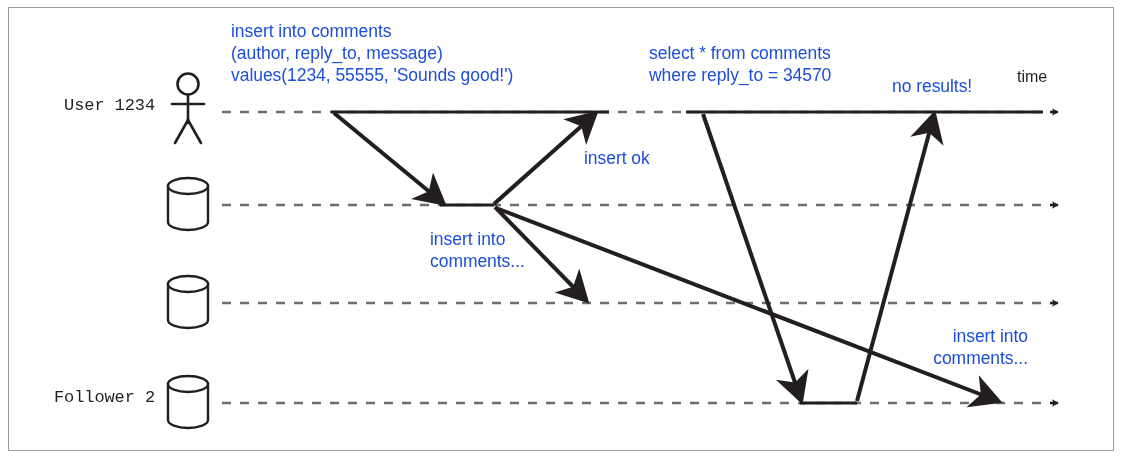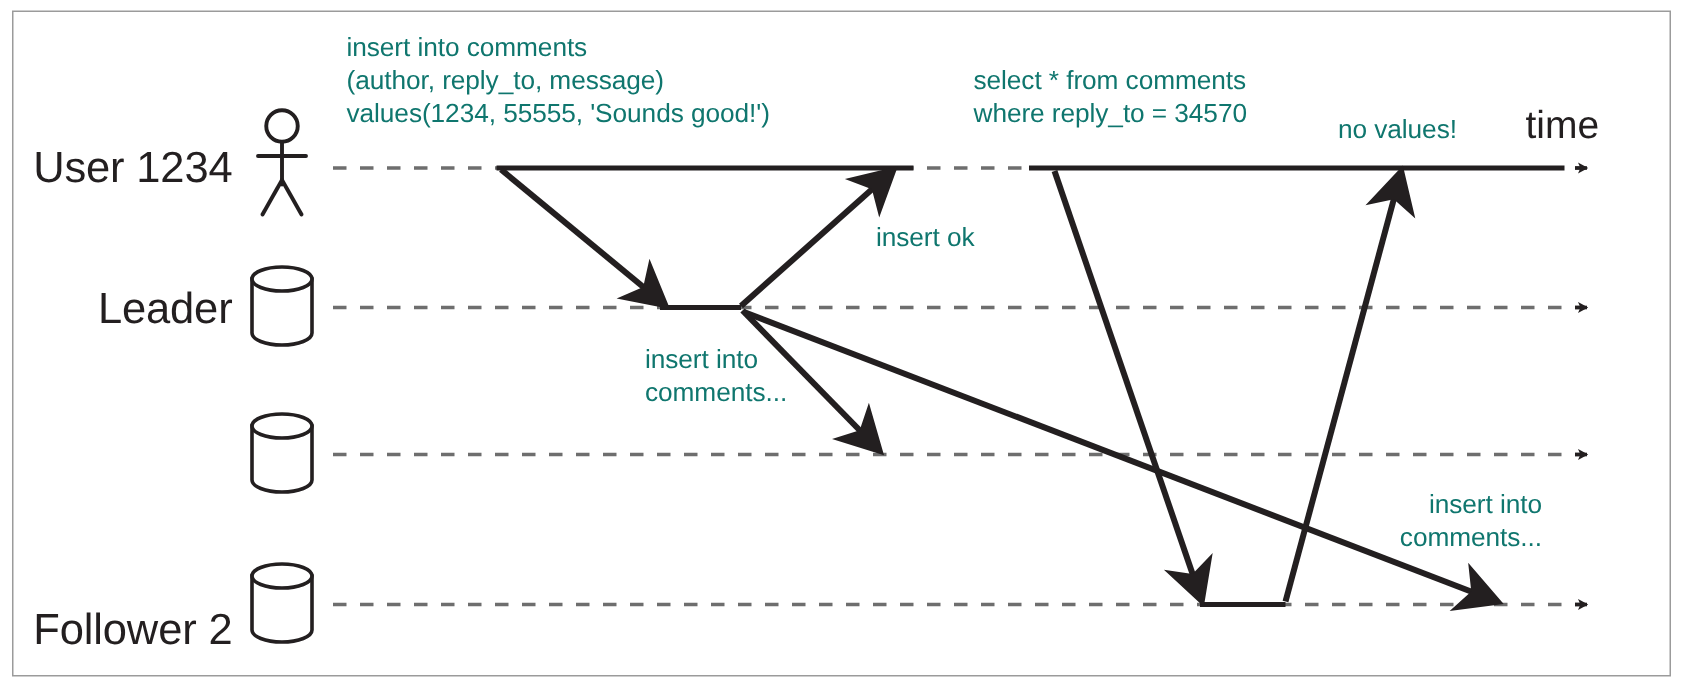--- a/index.html
+++ b/index.html
@@ -32,40 +32,41 @@
   }
   #diagram-svg {
     position: absolute;
     left: 0;
     top: 0;
     width: 1122px;
     height: 460px;
   }
   .actor-label {
     position: absolute;
-    font-size: 29px;
+    font-size: 17px;
     color: #231f20;
     white-space: nowrap;
     text-align: right;
     letter-spacing: -0.1px;
+    font-family: Liberation Mono, monospace;
   }
   .msg-label {
     position: absolute;
     font-size: 17.5px;
     line-height: 22px;
-    color: #0f766e;
+    color: #1d4ed8;
     white-space: pre;
     letter-spacing: -0.05px;
   }
   .msg-label.right-align {
     text-align: right;
   }
   .time-label {
     position: absolute;
-    font-size: 26px;
+    font-size: 16px;
     color: #231f20;
     white-space: nowrap;
   }
 </style>
 </head>
 <body>
 
 <div id="figure">
 
   <div id="frame-border"></div>
@@ -135,37 +136,36 @@
     </g>
 
     <g stroke="#231f20" stroke-width="2.4" fill="#ffffff">
       <path d="M168,384 L168,420 A20,8 0 0 0 208,420 L208,384 Z"></path>
       <ellipse cx="188" cy="384" rx="20" ry="8"></ellipse>
     </g>
   </svg>
 
   <div class="actor-label" style="left:20px; top:96px; width:135px;">User 1234</div>
 
-  <div class="actor-label" style="left:20px; top:190px; width:135px;">Leader</div>
 
 
-  <div class="actor-label" style="left:20px; top:388px; width:135px;margin-top:16px;">Follower 2</div>
+  <div class="actor-label" style="left:20px; top:388px; width:135px;">Follower 2</div>
 
   <div class="msg-label" style="left:231px; top:20px;">insert into comments
 (author, reply_to, message)
 values(1234, 55555, 'Sounds good!')</div>
 
   <div class="msg-label" style="left:584px; top:147px;">insert ok</div>
 
   <div class="msg-label" style="left:430px; top:228px;">insert into
 comments...</div>
 
   <div class="msg-label right-align" style="left:868px; top:325px; width:160px;">insert into
 comments...</div>
 
   <div class="msg-label" style="left:649px; top:42px;">select * from comments
 where reply_to = 34570</div>
 
-  <div class="msg-label" style="left:892px; top:75px;">no values!</div>
+  <div class="msg-label" style="left:892px; top:75px;">no results!</div>
 
   <div class="time-label" style="left:1017px; top:68px;">time</div>
 
 </div>
 
 </body></html>

